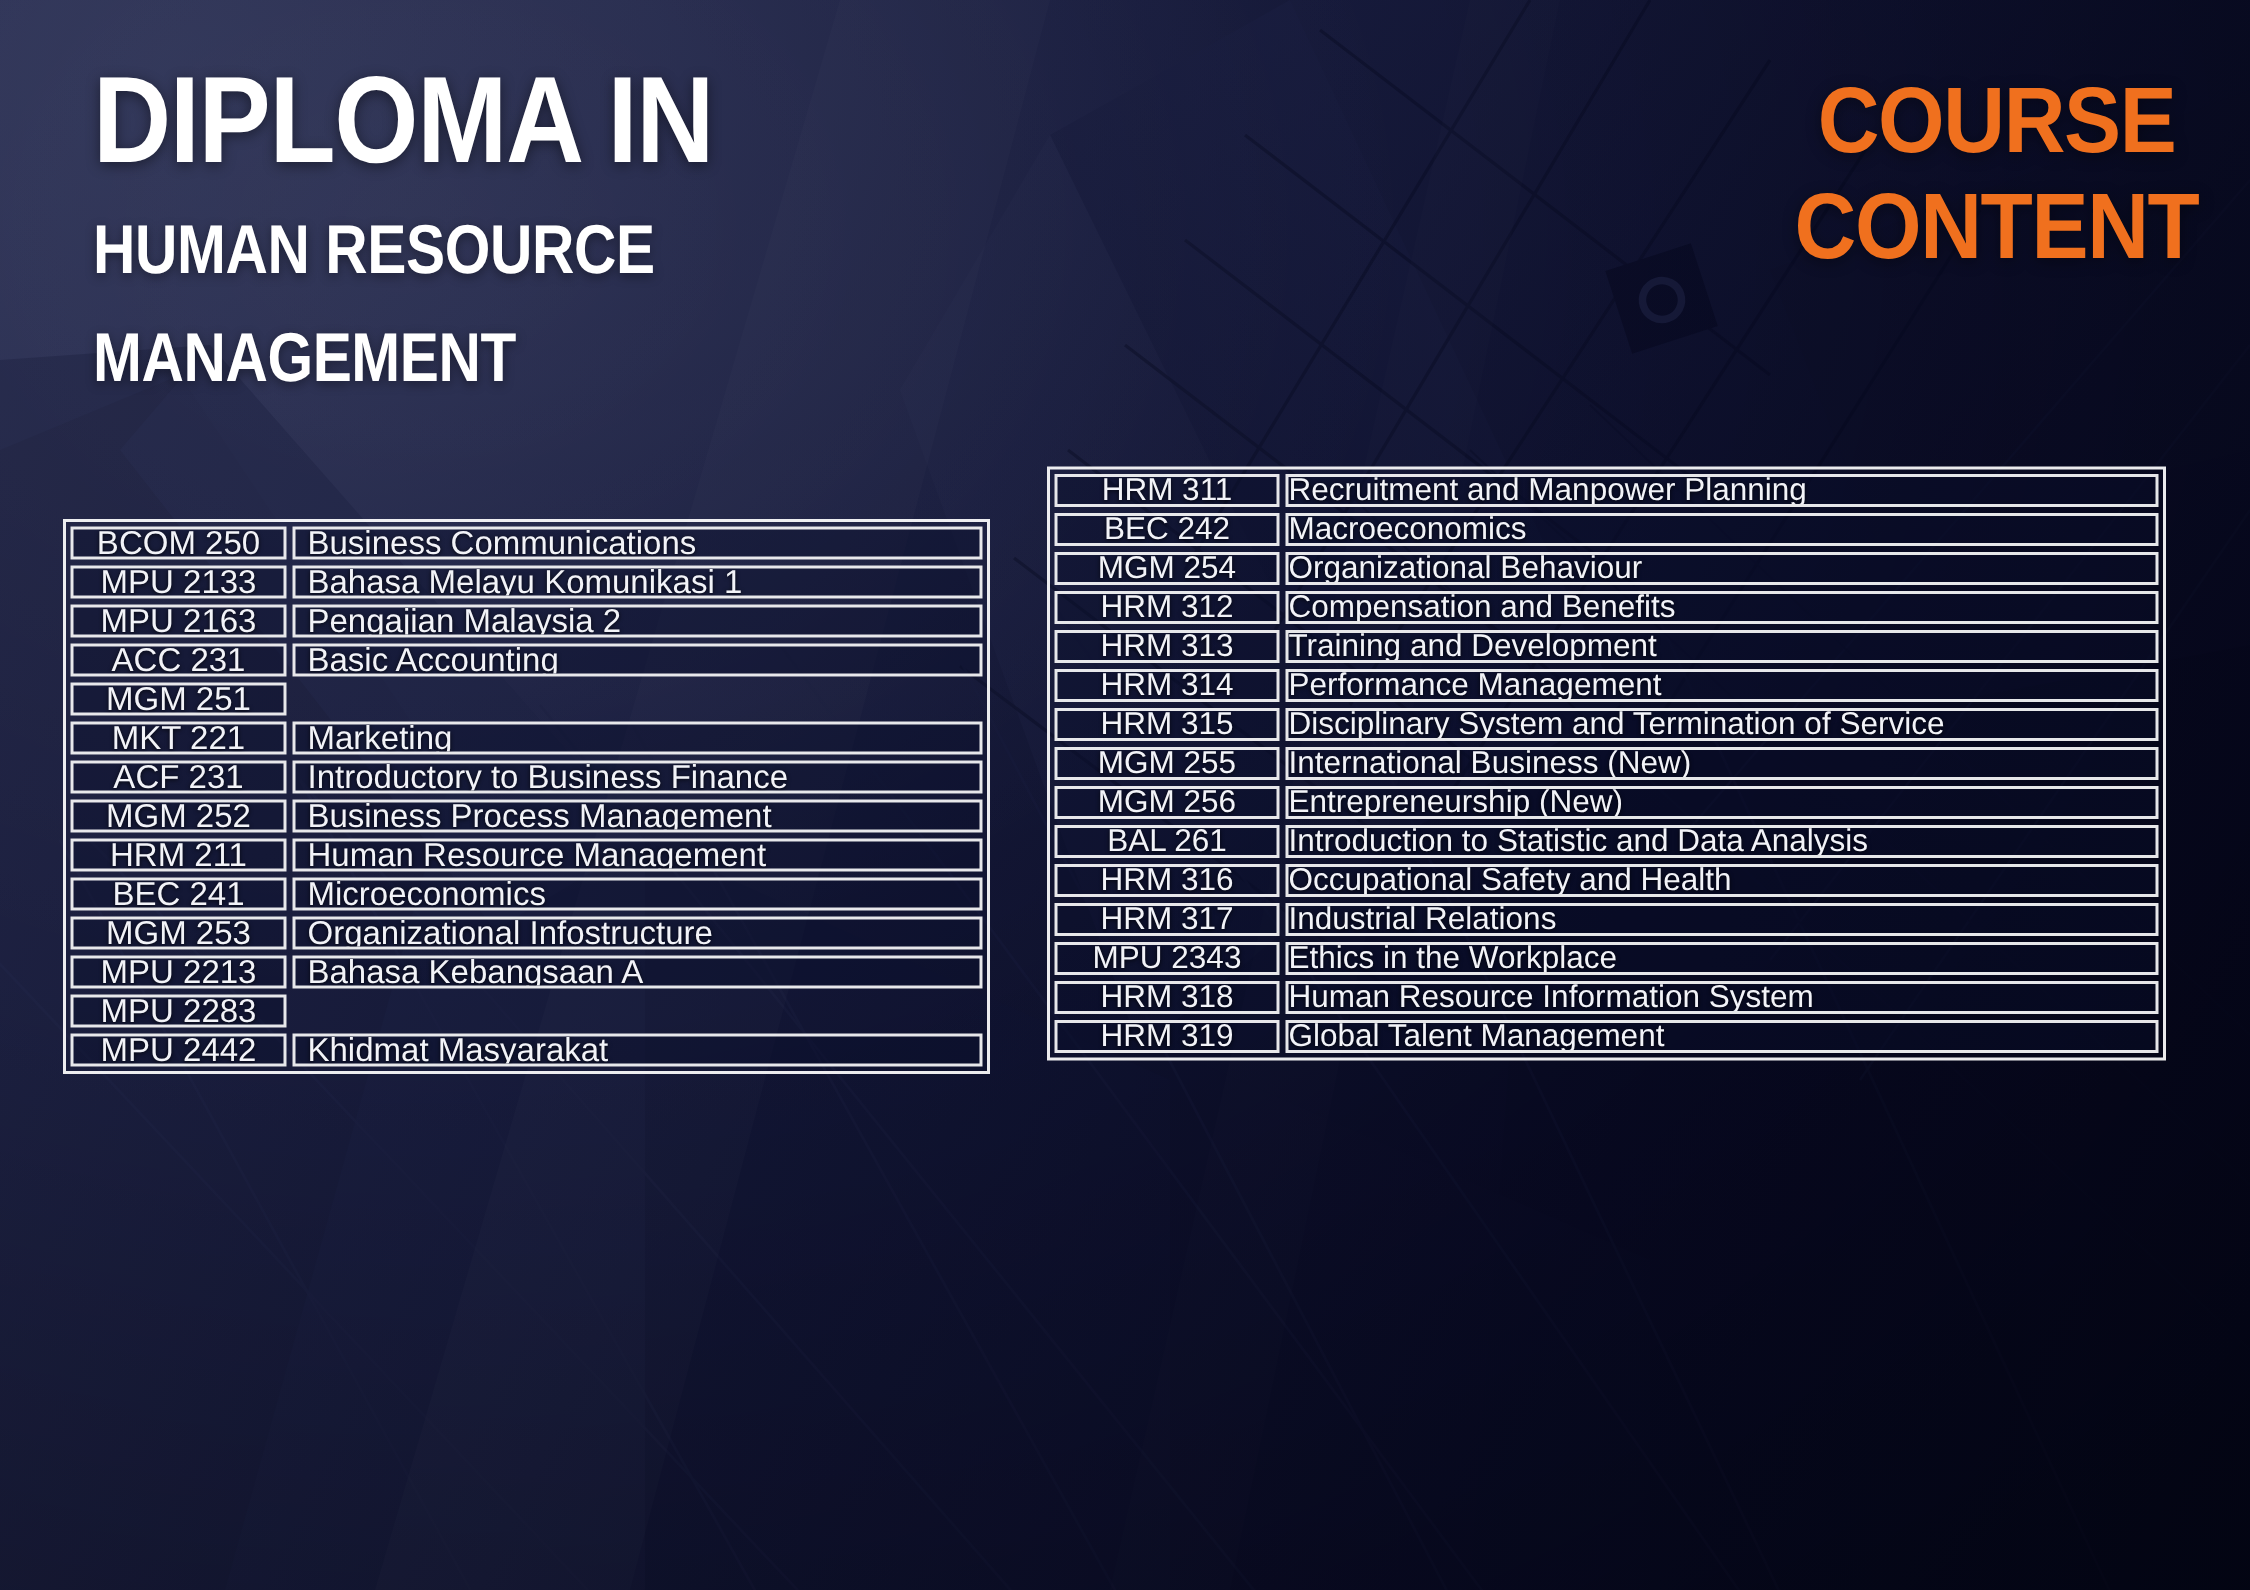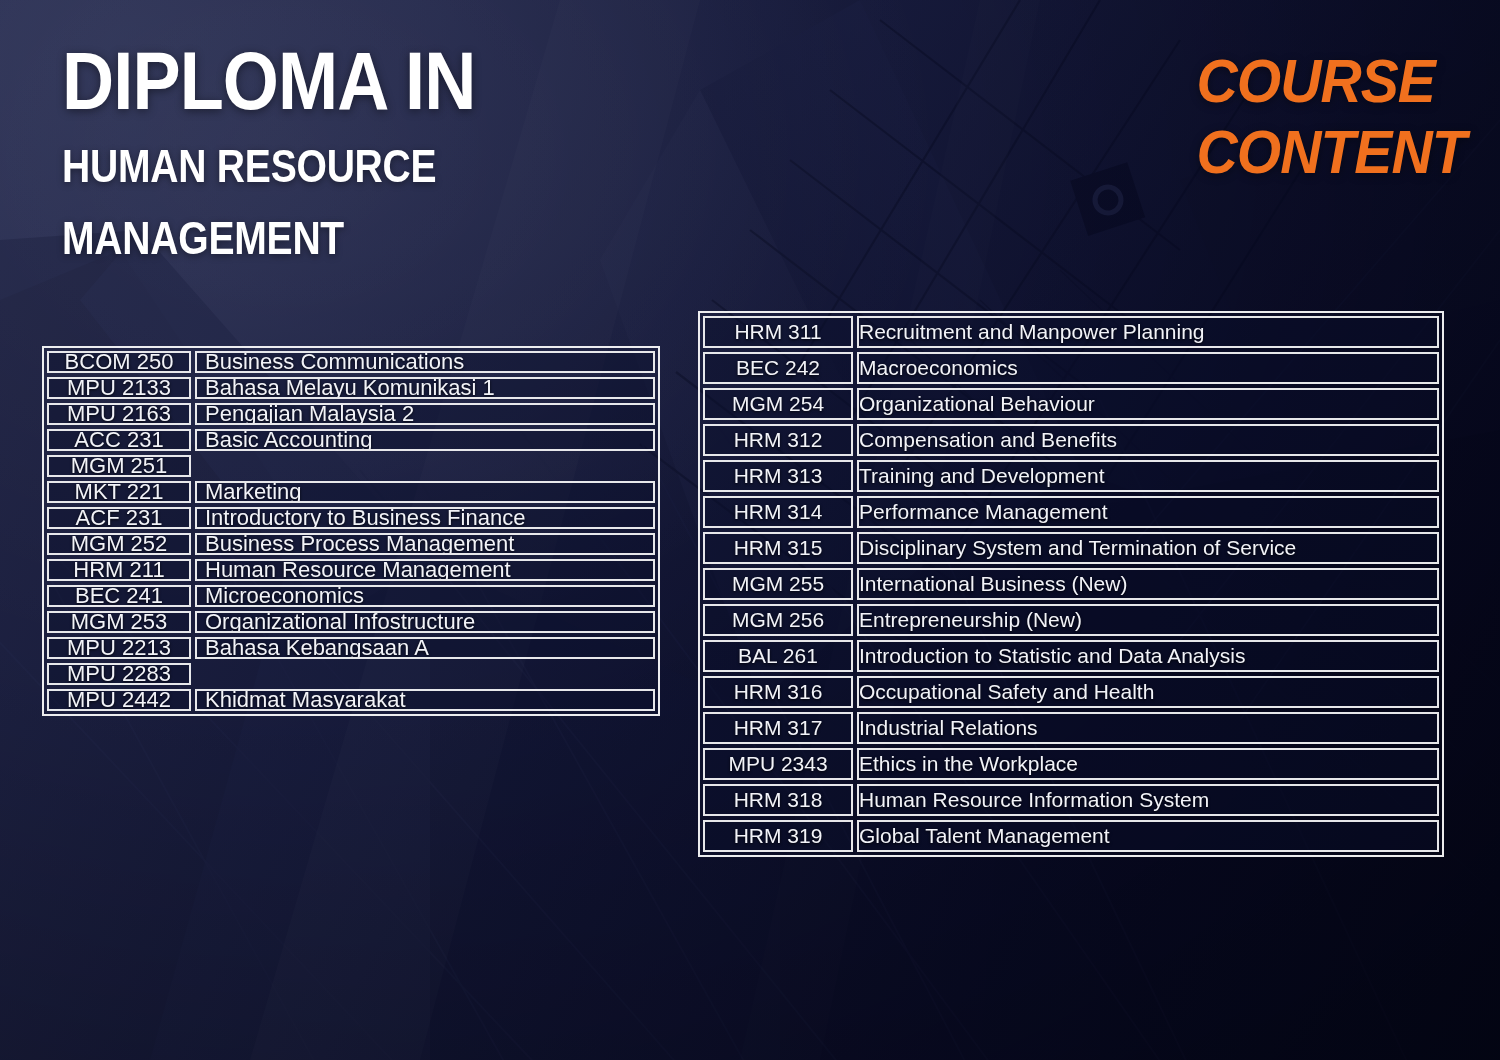--- a/index.html
+++ b/index.html
@@ -40,21 +40,21 @@
   }
   .t-sub1, .t-sub2 {
     color:#ffffff; font-weight:700; font-size:46px; line-height:1.0;
     letter-spacing:-.3px; transform:scaleX(.85); transform-origin:left center;
     text-shadow:0 2px 8px rgba(0,0,0,.4);
     white-space:nowrap;
   }
   .t-sub1 { margin-top:24px; }
   .t-sub2 { margin-top:26px; }
 
-  .head-right { position:absolute; right:34px; top:52px; z-index:5; text-align:left;font-style:italic; }
+  .head-right { position:absolute; right:34px; top:52px; z-index:5; text-align:center; }
   .t-cc {
     color:#f0701e; font-weight:700; font-size:62px; line-height:.92;
     letter-spacing:-1px; transform:scaleX(.92); transform-origin:right center;
     text-shadow:0 2px 10px rgba(0,0,0,.4);
     white-space:nowrap; display:block;
   }
   .t-cc.second { margin-top:14px; }
 
   
   .tbl { position:absolute; z-index:4; border:2px solid rgba(255,255,255,.92); padding:3px; }
@@ -72,21 +72,21 @@
     text-shadow:0 1px 3px rgba(0,0,0,.8);
     overflow:hidden; white-space:nowrap;
   }
   .c-code { justify-content:center; flex:0 0 auto; }
   .c-name { flex:1 1 auto; justify-content:flex-start; }
 
   #tbl-left  .cell { height:22px; font-size:22px; }
   #tbl-left  .c-code { width:144px; }
   #tbl-left  .c-name { padding-left:8px; }
 
-  #tbl-right .cell { height:32px; font-size:21px; }
+  #tbl-right .cell { height:22px; font-size:21px; }
   #tbl-right .c-code { width:150px; }
   #tbl-right .c-name { }
 </style>
 </head>
 <body>
 
 <div id="bg">
   <div class="base"></div>
   <svg class="photo" viewBox="0 0 1500 1060" preserveAspectRatio="none">
     <defs>

